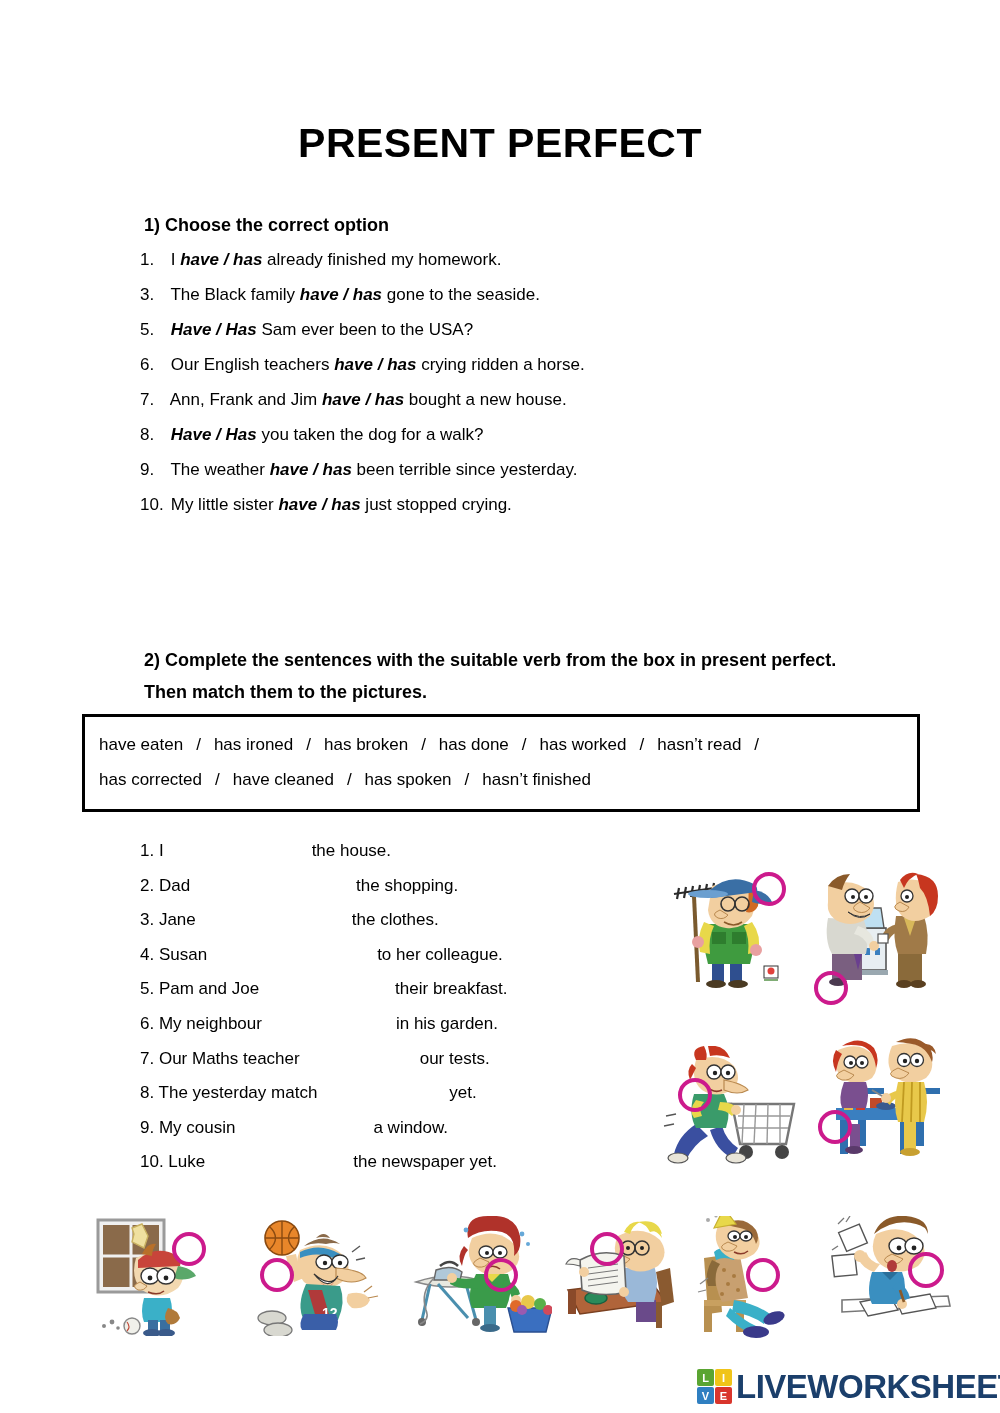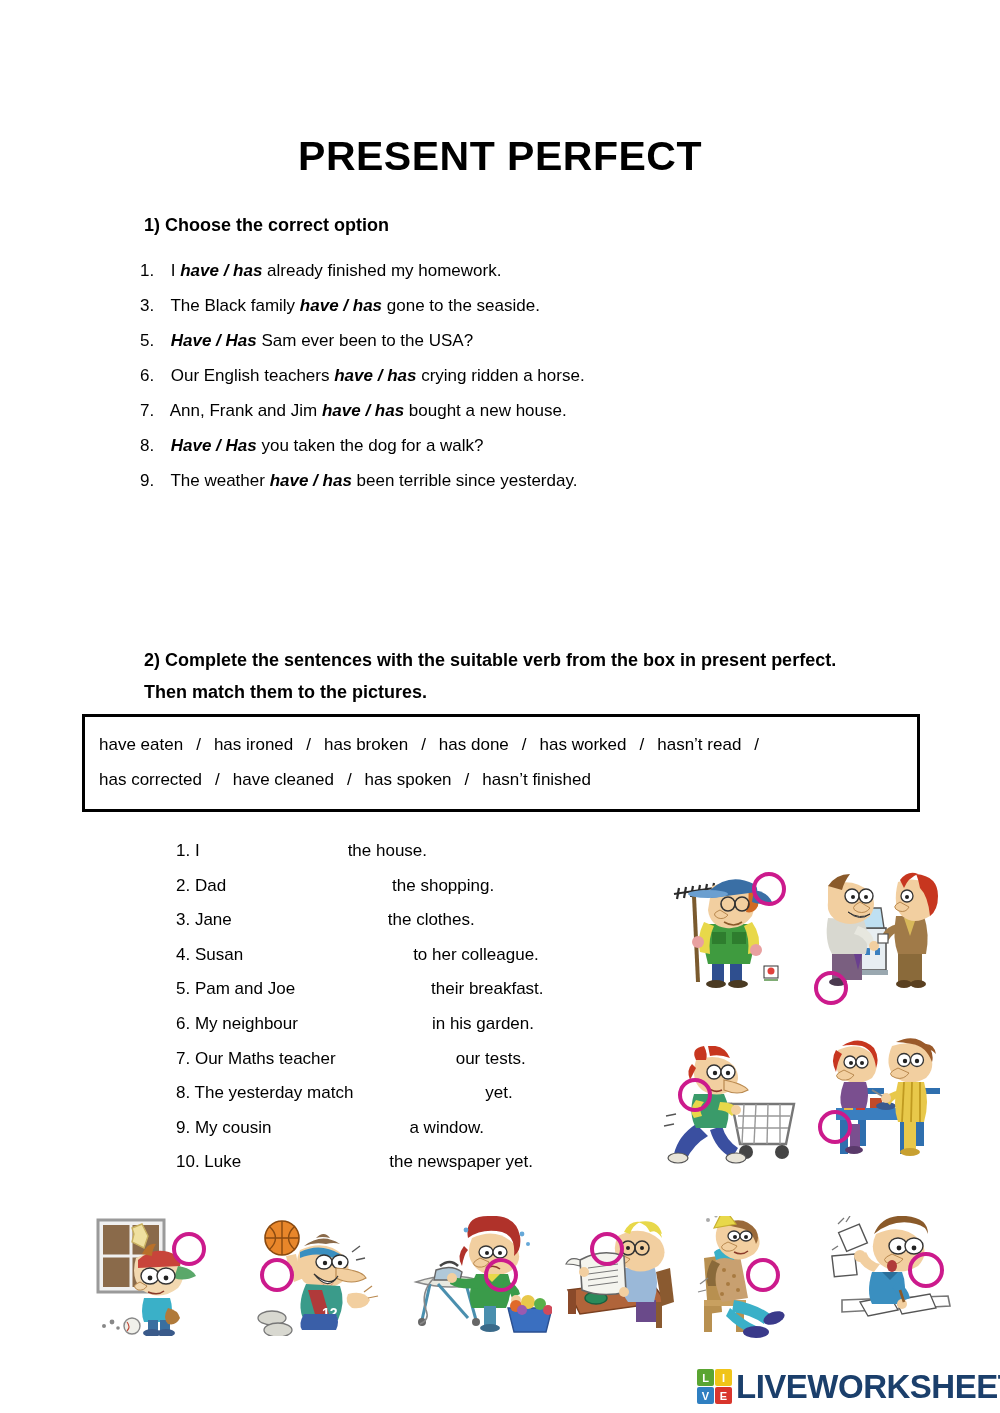--- a/index.html
+++ b/index.html
@@ -6,21 +6,21 @@
   html, body { margin: 0; padding: 0; }
   body {
     width: 1000px;
     height: 1413px;
     background: #ffffff;
     font-family: "Liberation Sans", sans-serif;
     color: #000000;
     position: relative;
     overflow: hidden;
   }
-  .page { position: relative; width: 1000px; height: 1413px; padding: 16px; }
+  .page { position: relative; width: 1000px; height: 1413px; padding: 3px; }
 
   
   .title {
     text-align: center;
     font-size: 41px;
     font-weight: bold;
     letter-spacing: 0.5px;
     margin: 0;
     padding-top: 118px;
     line-height: 1.1;
@@ -35,21 +35,21 @@
   #ex1-heading { position: absolute; left: 144px; top: 210px; }
   #ex2-heading {
     position: absolute; left: 144px; top: 645px;
     width: 730px;
   }
 
   
   .ex1-list {
     position: absolute;
     left: 140px;
-    top: 253px;
+    top: 242px;
     width: 760px;
     list-style: none;
     margin: 0;
     padding: 0;
   }
   .ex1-list li {
     font-size: 17px;
     line-height: 35px;
     white-space: nowrap;
   }
@@ -80,21 +80,20 @@
     top: 834px;
     width: 520px;
     list-style: none;
     margin: 0;
     padding: 0;
   }
   .ex2-list li {
     font-size: 17px;
     line-height: 34.6px;
     white-space: nowrap;
-    margin-left: 36px;
   }
   .ex2-num { display: inline-block; }
   .gap { display: inline-block; }
 
   
   .pic { position: absolute; }
   .pic svg { display: block; }
 
   .ring {
     position: absolute;
@@ -141,20 +140,21 @@
   <div id="ex1-heading" class="section-heading">1) Choose the correct option</div>
 
   <ul class="ex1-list" id="ex1-list">
       <li><span class="num">1.</span><span> I </span><span class="opt">have</span><span class="opt"> / </span><span class="opt">has</span><span> already finished my homework.</span></li>
       <li><span class="num">3.</span><span> The Black family </span><span class="opt">have</span><span class="opt"> / </span><span class="opt">has</span><span> gone to the seaside.</span></li>
       <li><span class="num">5.</span> <span class="opt">Have</span><span class="opt"> / </span><span class="opt">Has</span><span> Sam ever been to the USA?</span></li>
       <li><span class="num">6.</span><span> Our English teachers </span><span class="opt">have</span><span class="opt"> / </span><span class="opt">has</span><span> crying ridden a horse.</span></li>
       <li><span class="num">7.</span><span> Ann, Frank and Jim </span><span class="opt">have</span><span class="opt"> / </span><span class="opt">has</span><span> bought a new house.</span></li>
       <li><span class="num">8.</span> <span class="opt">Have</span><span class="opt"> / </span><span class="opt">Has</span><span> you taken the dog for a walk?</span></li>
       <li><span class="num">9.</span><span> The weather </span><span class="opt">have</span><span class="opt"> / </span><span class="opt">has</span><span> been terrible since yesterday.</span></li>
+      <li><span class="num">10.</span><span> My little sister </span><span class="opt">have</span><span class="opt"> / </span><span class="opt">has</span><span> just stopped crying.</span></li>
     </ul>
 
   <div id="ex2-heading" class="section-heading">2) Complete the sentences with the suitable verb from the box in present perfect. Then match them to the pictures.</div>
 
   <div class="word-box">
     <div class="word-box-row" id="word-box-row-1"><span>have eaten</span><span class="sep">/</span><span>has ironed</span><span class="sep">/</span><span>has broken</span><span class="sep">/</span><span>has done</span><span class="sep">/</span><span>has worked</span><span class="sep">/</span><span>hasn’t read</span><span class="sep">/</span></div>
     <div class="word-box-row" id="word-box-row-2"><span>has corrected</span><span class="sep">/</span><span>have cleaned</span><span class="sep">/</span><span>has spoken</span><span class="sep">/</span><span>hasn’t finished</span></div>
   </div>
 
   <ul class="ex2-list" id="ex2-list">

